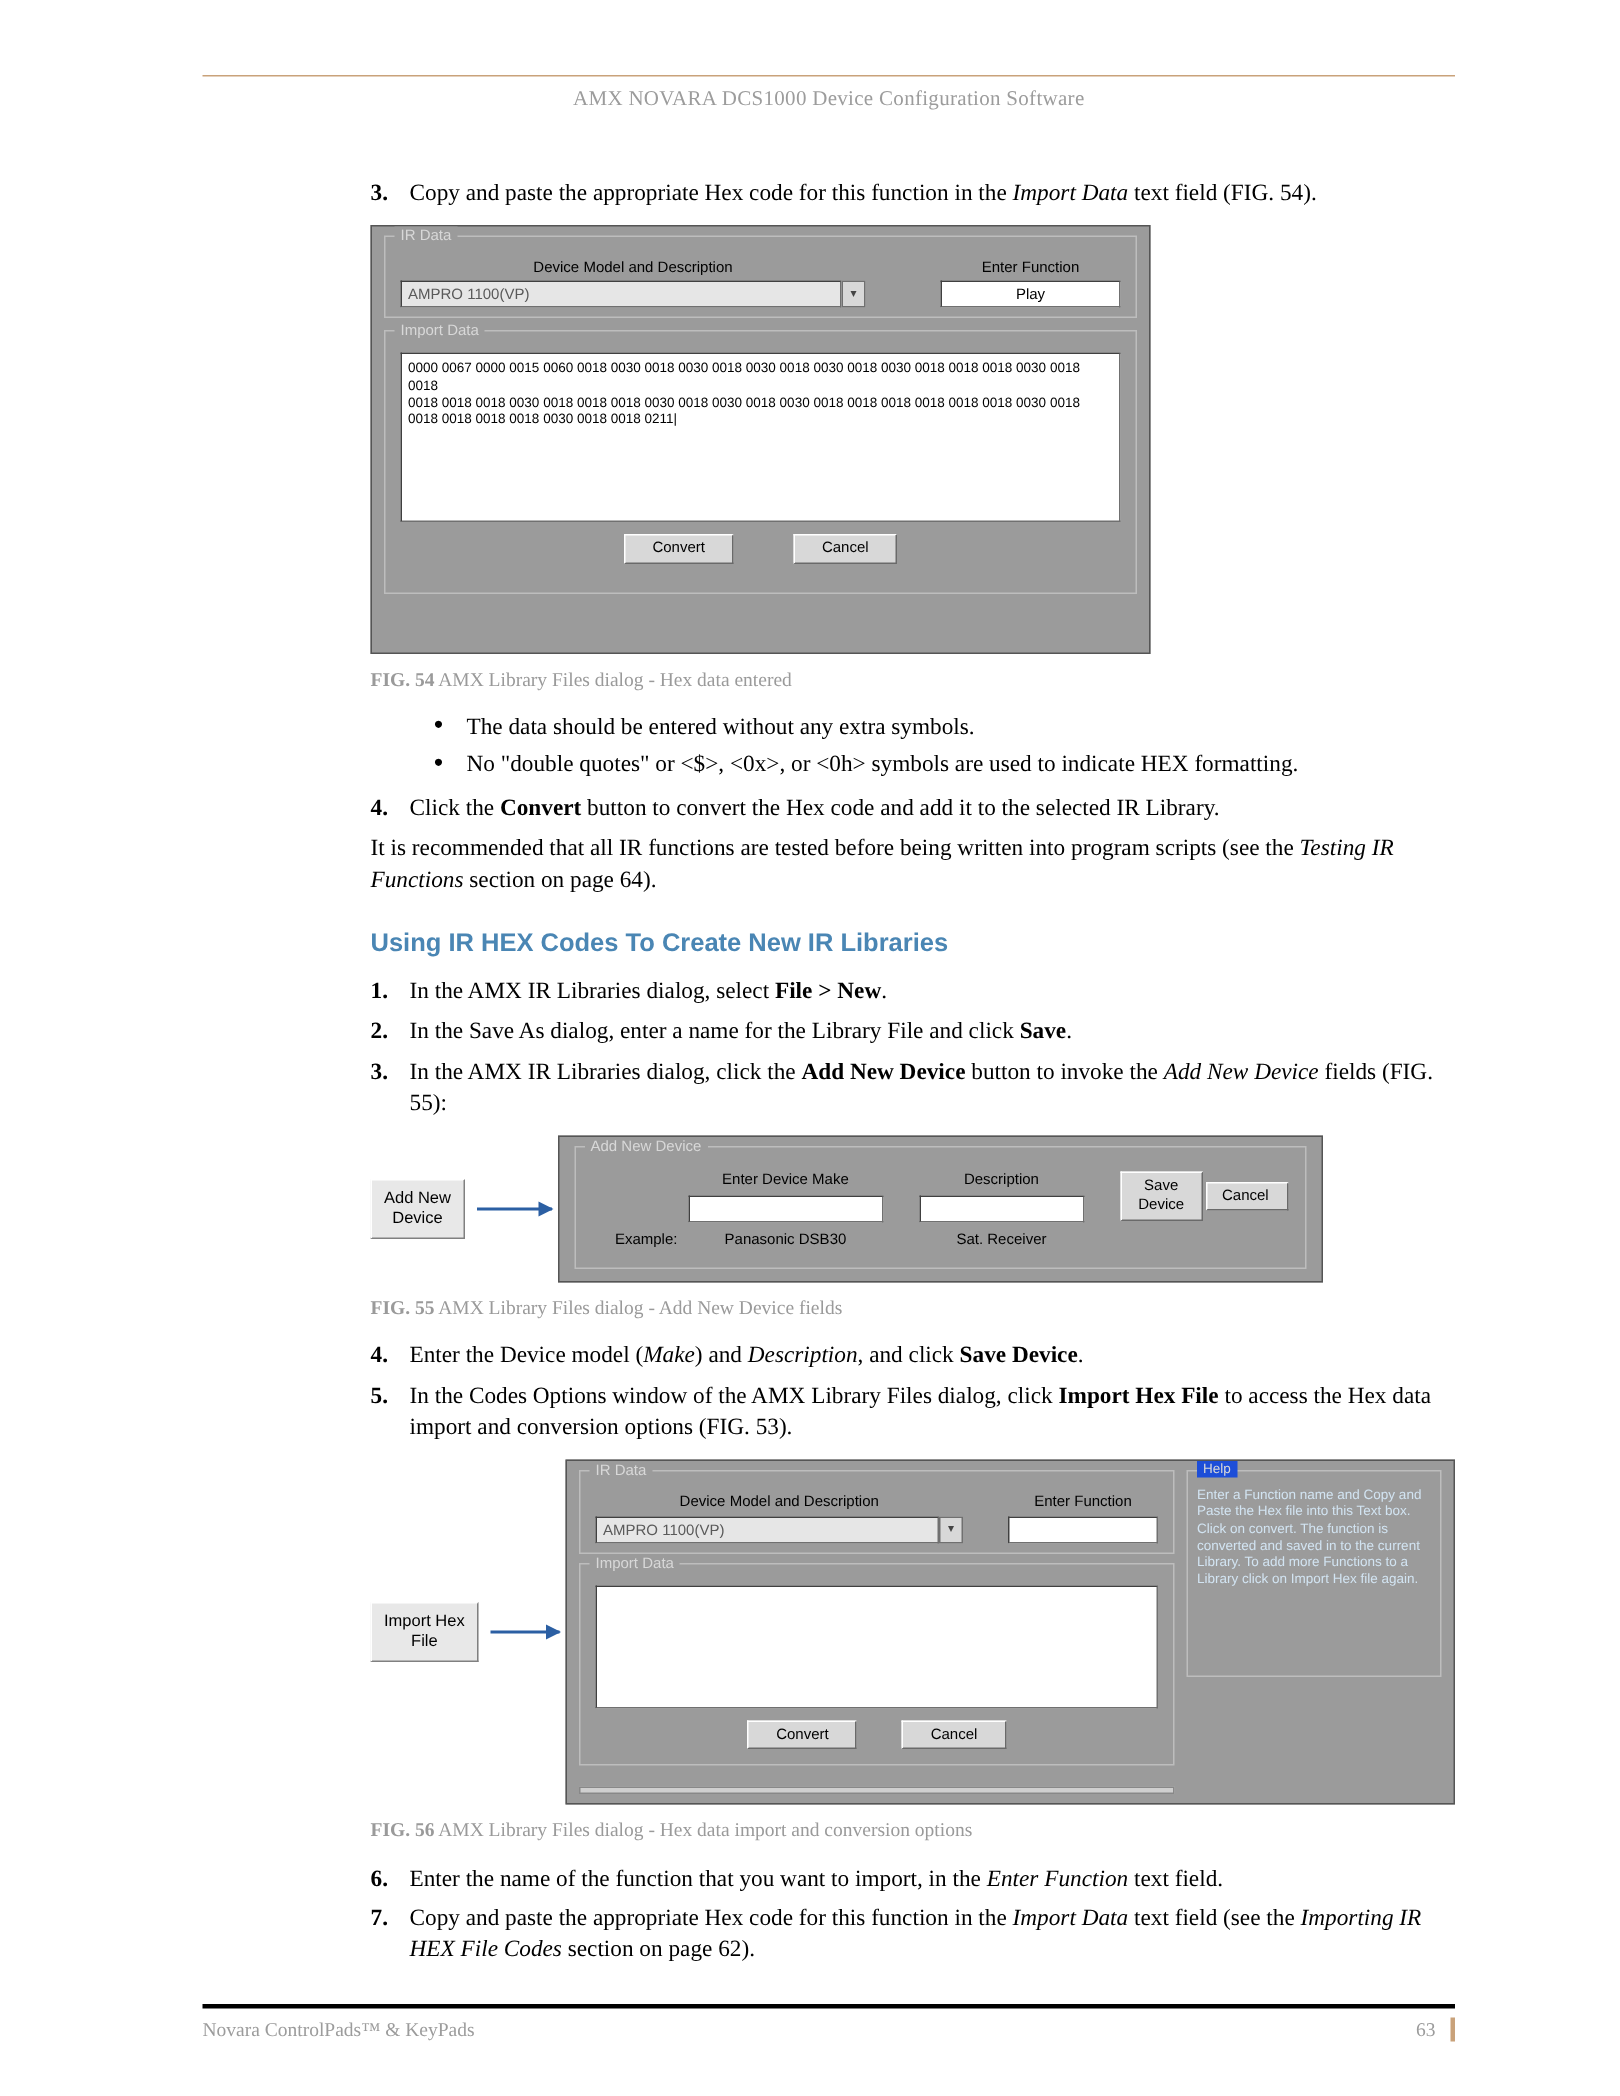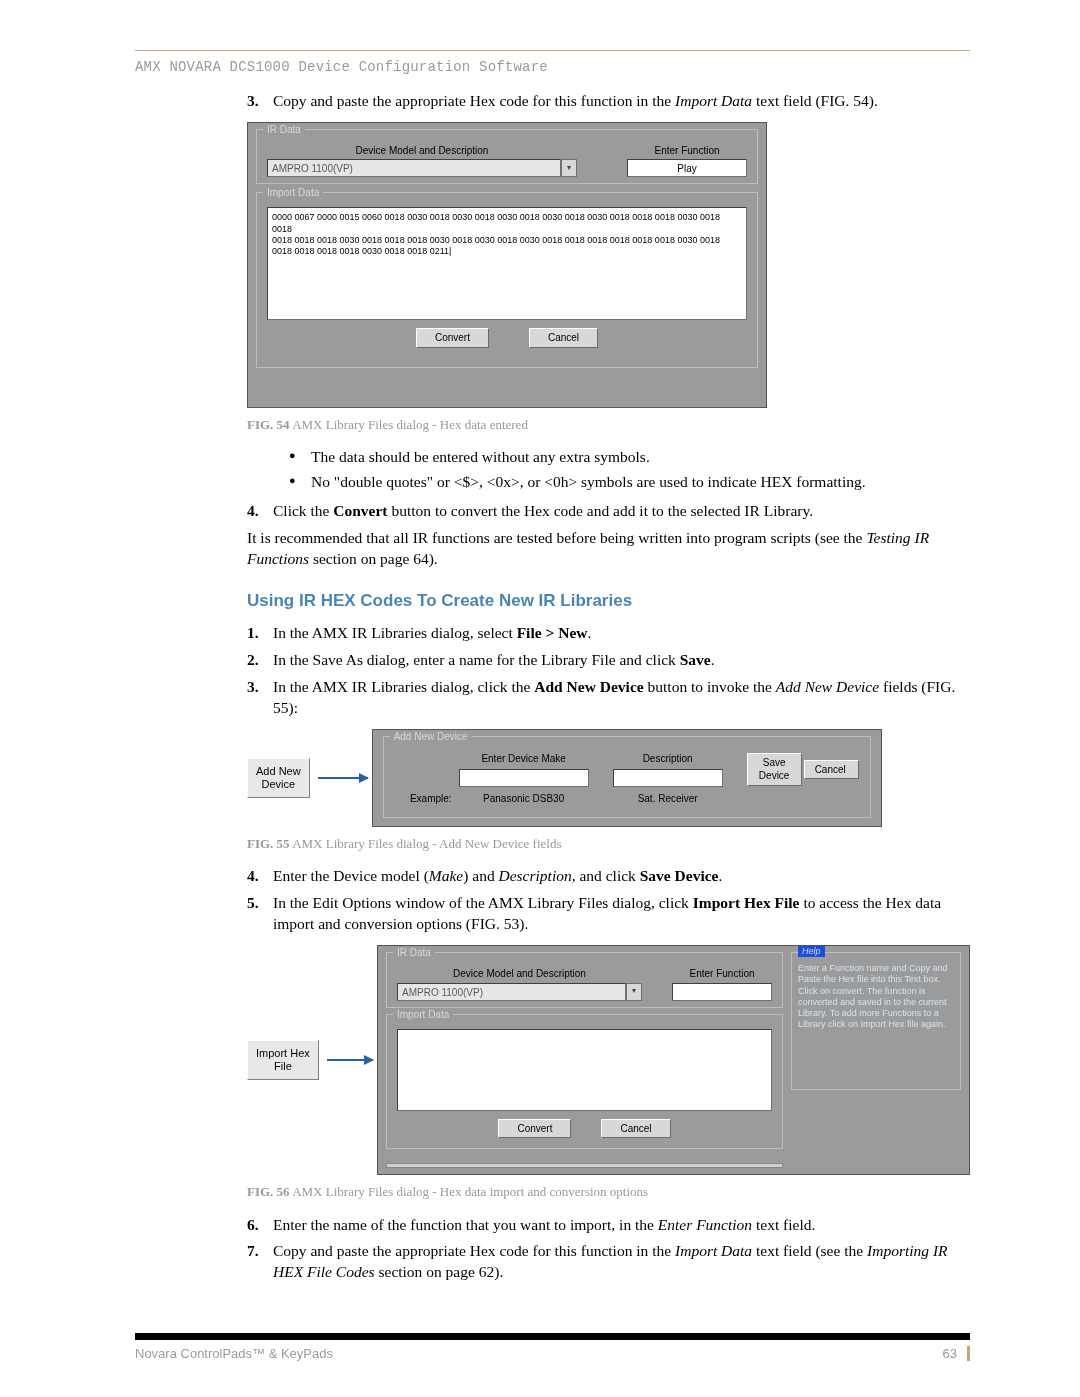--- a/index.html
+++ b/index.html
@@ -14,26 +14,26 @@
     height: 1397px;
     position: relative;
     box-sizing: border-box;
     padding: 50px 110px 40px 135px;
   }
   .top-rule {
     border-top: 1px solid #c9a27a;
     margin-bottom: 8px;
   }
   .running-head {
-    text-align: left;
-    font-family: Liberation Mono, monospace;
+    text-align: center;
+    font-family: Liberation Serif, serif;
     font-size: 14px;
     color: #9c9c9c;
     letter-spacing: .2px;
-    margin-bottom: 16px;
+    margin-bottom: 44px;
   }
   .content {
     margin-left: 112px; 
     font-size: 15.5px;
     line-height: 1.35;
   }
   ol.num {
     list-style: none;
     padding: 0;
     margin: 0;
@@ -210,41 +210,41 @@
   .fig56 .left { flex: 1; display:flex; flex-direction:column; }
   .fig56 .right { width: 170px; }
   .helpbox {
     border:1px solid #bdbdbd; position:relative; height: 120px;
     padding: 10px 6px 6px 6px;
     color:#d2e4f2;
     font-size: 9px;
     line-height: 1.25;
   }
   .helpbox .gtitle {
-    position:absolute; top:-7px; left:6px; background:#1d4ed8; padding:0 4px; color:#d8d8d8;font-style:italic;
+    position:absolute; top:-7px; left:6px; background:#1d4ed8; padding:0 4px; color:#d8d8d8;
   }
   .textarea56 {
     background:#fff;
     border:1px solid #707070;
     border-top-color:#404040; border-left-color:#404040;
     flex:1;
     min-height: 80px;
   }
   .scrollbar-stub { height: 12px; background:#cfcfcf; border:1px solid #888; margin-top:6px; }
 
   .footer {
     position: absolute;
     bottom: 36px;
     left: 135px;
     right: 110px;
-    border-top: 7px solid #000000;
+    border-top: 3px solid #000000;
     padding-top: 6px;
     display:flex;
     justify-content: space-between;
-    font-family: Liberation Sans, sans-serif;
+    font-family: Liberation Serif, serif;
     font-size: 13px;
     color: #9c9c9c;
   }
   .footer .pnum {
     border-right: 3px solid #c9a27a;
     padding-right: 10px;
   }
 </style>
 </head>
 <body>
@@ -381,21 +381,21 @@
       <span class="fign">FIG. 55</span><span> AMX Library Files dialog - Add New Device fields</span>
     </div>
 
     <ol class="num">
       <li>
         <span class="n">4.</span>
         <span>Enter the Device model (</span><span class="ital">Make</span><span>) and </span><span class="ital">Description</span><span>, and click </span><span class="bold">Save Device</span><span>.</span>
       </li>
       <li>
         <span class="n">5.</span>
-        <span>In the Edit Options window of the AMX Library Files dialog, click </span><span class="bold">Import Hex File</span><span> to access the Hex data import and conversion options (FIG. 53).</span>
+        <span>In the Codes Options window of the AMX Library Files dialog, click </span><span class="bold">Import Hex File</span><span> to access the Hex data import and conversion options (FIG. 53).</span>
       </li>
     </ol>
 
     <div class="fig56wrap">
       <div class="callout" style="white-space:pre;">Import Hex
 File</div>
       <div class="arrow-r"></div>
       <div class="fig56">
         <div class="left">
           <div class="groupbox" style="padding-bottom:6px; margin-bottom:6px;">

